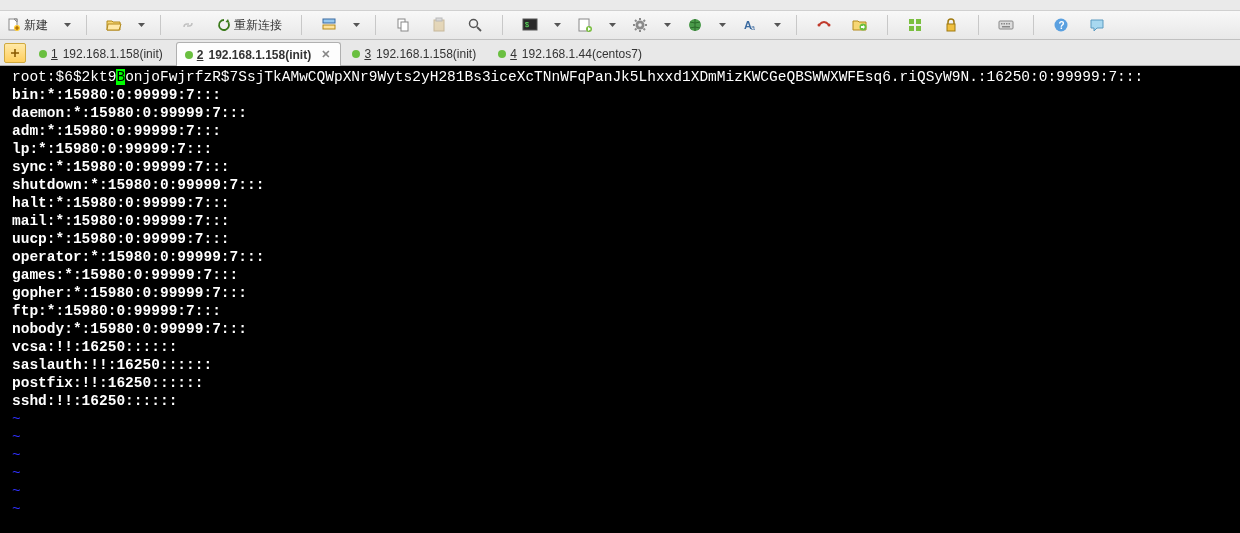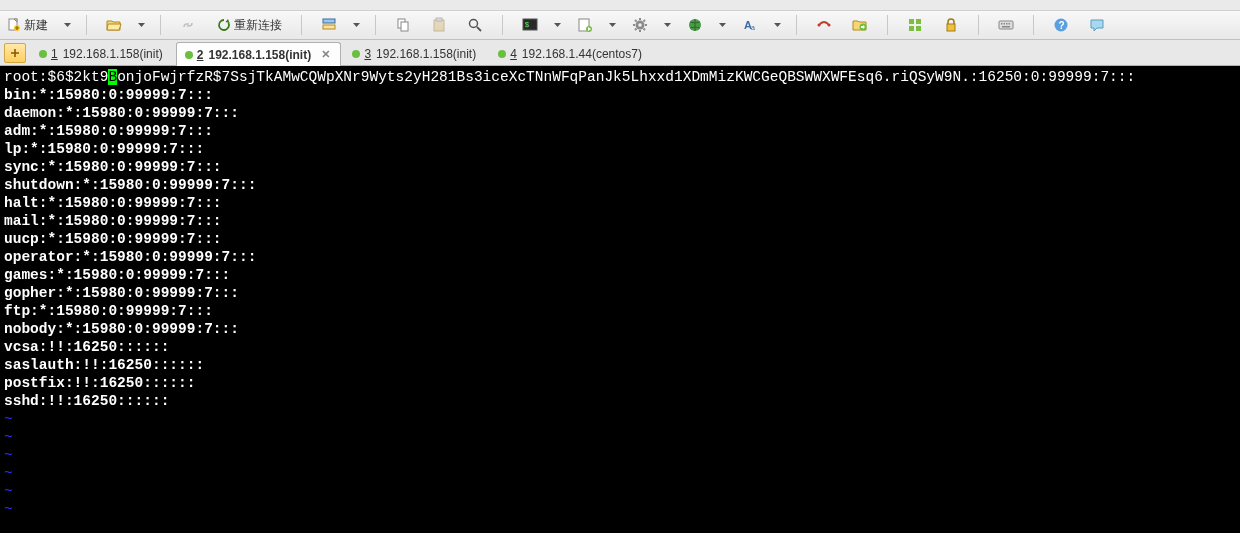--- a/index.html
+++ b/index.html
@@ -91,21 +91,21 @@
   font-weight: bold;
 }
 .tab .close { margin-left: 6px; color: #888; font-size: 11px; }
 
 .terminal {
   background: #000;
   color: #fff;
   font-family: "Consolas", "Courier New", monospace;
   font-size: 14.5px;
   line-height: 18px;
-  padding: 2px 4px;
+  padding: 2px 12px;
   height: calc(533px - 10px - 30px - 26px);
   overflow: hidden;
   white-space: pre;
 }
 .terminal .cursor-cell {
   background: #00ff00;
   color: #000;
 }
 .terminal .tilde { color: #3030ff; }
 

